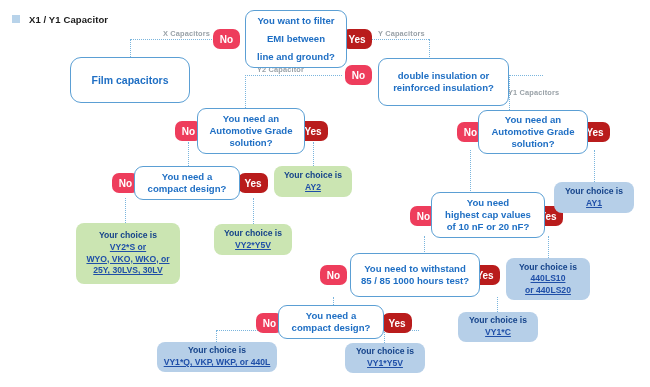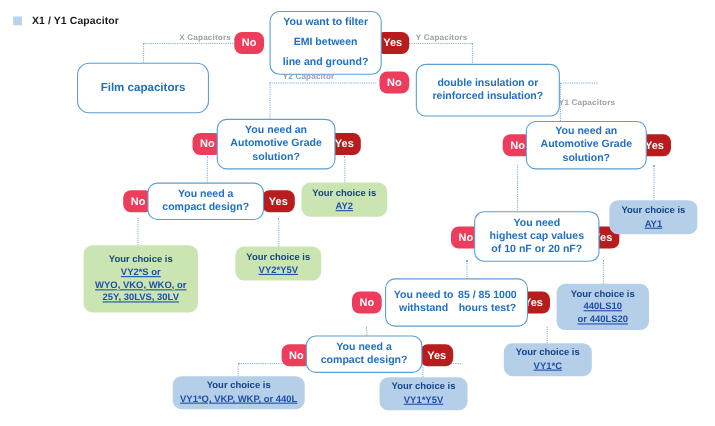--- a/index.html
+++ b/index.html
@@ -226,21 +226,21 @@
   <div class="chip yes" style="left:580px; top:122px;">Yes</div>
 
   <div class="node qbox" style="left:431px; top:192px; width:114px; height:46px; flex-direction:column;">
     <span>You need</span>
     <span>highest cap values</span>
     <span>of 10 nF or 20 nF?</span>
   </div>
   <div class="chip no" style="left:410px; top:206px;">No</div>
   <div class="chip yes" style="left:533px; top:206px;">Yes</div>
 
-  <div class="node qbox" style="left:350px; top:253px; width:130px; height:44px; flex-direction:row;">
+  <div class="node qbox" style="left:350px; top:253px; width:130px; height:44px; flex-direction:column;">
     <span>You need to withstand</span>
     <span>85 / 85 1000 hours test?</span>
   </div>
   <div class="chip no" style="left:320px; top:265px;">No</div>
   <div class="chip yes" style="left:470px; top:265px;">Yes</div>
 
   <div class="node qbox" style="left:278px; top:305px; width:106px; height:34px; flex-direction:column;">
     <span>You need a</span>
     <span>compact design?</span>
   </div>

